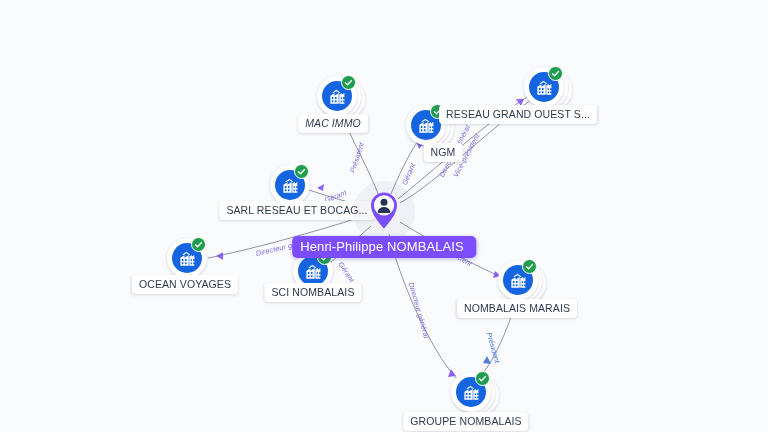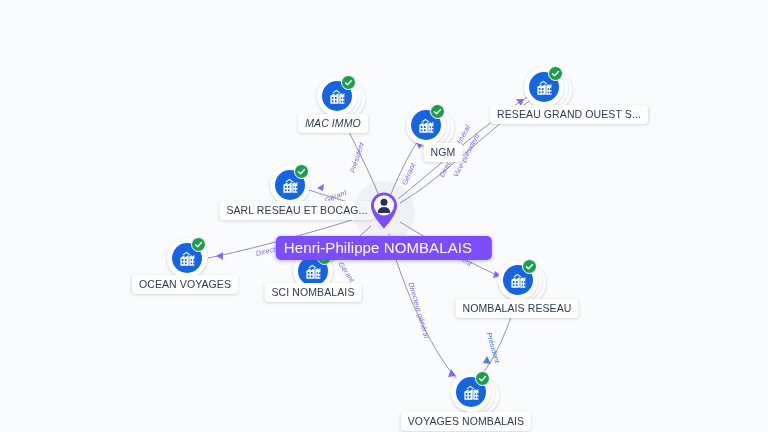--- a/index.html
+++ b/index.html
@@ -86,24 +86,24 @@
     white-space: nowrap;
     padding: 3px 7px 4px 7px;
     border-radius: 4px;
     box-shadow: 0 1px 3px rgba(40,50,80,0.18);
   }
   .person-label {
     position: absolute;
     transform: translate(-50%, 0);
     background: #7c4dff;
     color: #ffffff;
-    font-size: 15px;
+    font-size: 13px;
     letter-spacing: .1px;
     white-space: nowrap;
-    padding: 3px 20px 4px 8px;
+    padding: 3px 12px 4px 8px;
     border-radius: 5px;
     box-shadow: 0 1px 4px rgba(90,60,200,0.35);
     z-index: 40;
   }
   .edge-label {
     position: absolute;
     font-size: 7.2px;
     font-style: italic;
     letter-spacing: .15px;
     white-space: nowrap;
@@ -215,21 +215,21 @@
           </svg>
         </div>
         <div class="verified-badge">
           <svg width="9" height="9" viewBox="0 0 24 24" fill="none" stroke="#ffffff" stroke-width="3.6" stroke-linecap="round" stroke-linejoin="round" aria-hidden="true">
             <polyline points="4,12.5 9.5,18 20,6.5"></polyline>
           </svg>
         </div>
       </div>
     </div>
   </div>
-      <div class="node-label" style="left: 569px; top: 105px;">RESEAU GRAND OUEST S...</div>
+      <div class="node-label" style="left: 518px; top: 105px;">RESEAU GRAND OUEST S...</div>
       <div class="node" style="left: 291px; top: 186px;">
     <div class="company-stack">
 
       <div class="stack-sheet sheet-a">
         <div class="company-disc">
           <svg width="19" height="19" viewBox="0 0 24 24" fill="#ffffff" aria-hidden="true">
             <path d="M3 21V11.2l5.2-3.4V11l5.3-3.4V21H3zm1.8-1.8h2.1v-2.4H4.8v2.4zm0-4.2h2.1v-2.4H4.8V15zm3.9 4.2h2.1v-2.4H8.7v2.4zm0-4.2h2.1v-2.4H8.7V15z"></path>
             <path d="M14.3 21V9.6l3.2-2.1v2.2l3.2-2.1V21h-6.4zm1.7-1.8h1.6v-2.2H16v2.2zm0-3.9h1.6v-2.2H16v2.2zm3 3.9h1.6v-2.2H19v2.2zm0-3.9h1.6v-2.2H19v2.2z"></path>
             <path d="M6.6 7.1 10.6 4.4l4 2.7" stroke="#ffffff" stroke-width="1.4" fill="none" stroke-linecap="round"></path>
           </svg>
@@ -296,42 +296,42 @@
           </svg>
         </div>
         <div class="verified-badge">
           <svg width="9" height="9" viewBox="0 0 24 24" fill="none" stroke="#ffffff" stroke-width="3.6" stroke-linecap="round" stroke-linejoin="round" aria-hidden="true">
             <polyline points="4,12.5 9.5,18 20,6.5"></polyline>
           </svg>
         </div>
       </div>
     </div>
   </div>
-      <div class="node-label" style="left: 517px; top: 299px;">NOMBALAIS RESEAU</div>
+      <div class="node-label" style="left: 517px; top: 299px;">NOMBALAIS MARAIS</div>
       <div class="node" style="left: 472px; top: 393px;">
     <div class="company-stack">
       <div class="stack-sheet sheet-c"></div>
       <div class="stack-sheet sheet-b"></div>
       <div class="stack-sheet sheet-a">
         <div class="company-disc">
           <svg width="19" height="19" viewBox="0 0 24 24" fill="#ffffff" aria-hidden="true">
             <path d="M3 21V11.2l5.2-3.4V11l5.3-3.4V21H3zm1.8-1.8h2.1v-2.4H4.8v2.4zm0-4.2h2.1v-2.4H4.8V15zm3.9 4.2h2.1v-2.4H8.7v2.4zm0-4.2h2.1v-2.4H8.7V15z"></path>
             <path d="M14.3 21V9.6l3.2-2.1v2.2l3.2-2.1V21h-6.4zm1.7-1.8h1.6v-2.2H16v2.2zm0-3.9h1.6v-2.2H16v2.2zm3 3.9h1.6v-2.2H19v2.2zm0-3.9h1.6v-2.2H19v2.2z"></path>
             <path d="M6.6 7.1 10.6 4.4l4 2.7" stroke="#ffffff" stroke-width="1.4" fill="none" stroke-linecap="round"></path>
           </svg>
         </div>
         <div class="verified-badge">
           <svg width="9" height="9" viewBox="0 0 24 24" fill="none" stroke="#ffffff" stroke-width="3.6" stroke-linecap="round" stroke-linejoin="round" aria-hidden="true">
             <polyline points="4,12.5 9.5,18 20,6.5"></polyline>
           </svg>
         </div>
       </div>
     </div>
   </div>
-      <div class="node-label" style="left: 466px; top: 412px;">VOYAGES NOMBALAIS</div>
+      <div class="node-label" style="left: 466px; top: 412px;">GROUPE NOMBALAIS</div>
       <div class="node" style="left: 384px; top: 212px;">
     <div class="person-halo"></div>
     <div class="person-pin">
       <svg width="36" height="44" viewBox="0 0 36 44" aria-hidden="true">
         <path d="M18 2.5c-7.2 0-13 5.8-13 13 0 9.1 10.4 19.8 12.3 22.4.4.5 1 .5 1.4 0C20.6 35.3 31 24.6 31 15.5c0-7.2-5.8-13-13-13z" fill="#7c4dff"></path>
         <circle cx="18" cy="15.4" r="10.1" fill="#ffffff"></circle>
         <g fill="#263352">
           <circle cx="18" cy="12.3" r="3.5"></circle>
           <path d="M11.7 21.8c.6-3 3.2-4.7 6.3-4.7s5.7 1.7 6.3 4.7c.1.6-.3 1.1-.9 1.1H12.6c-.6 0-1-.5-.9-1.1z"></path>
         </g>

